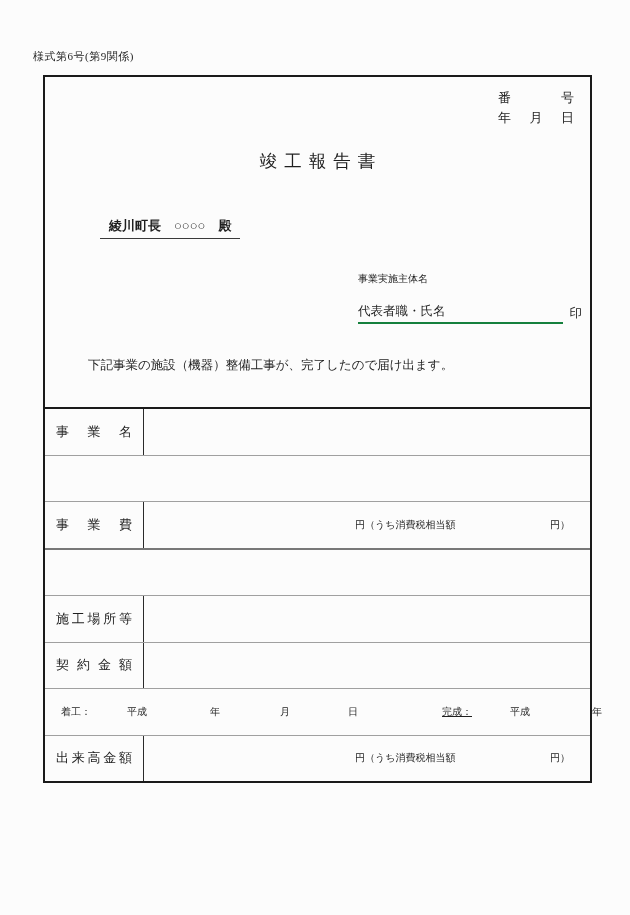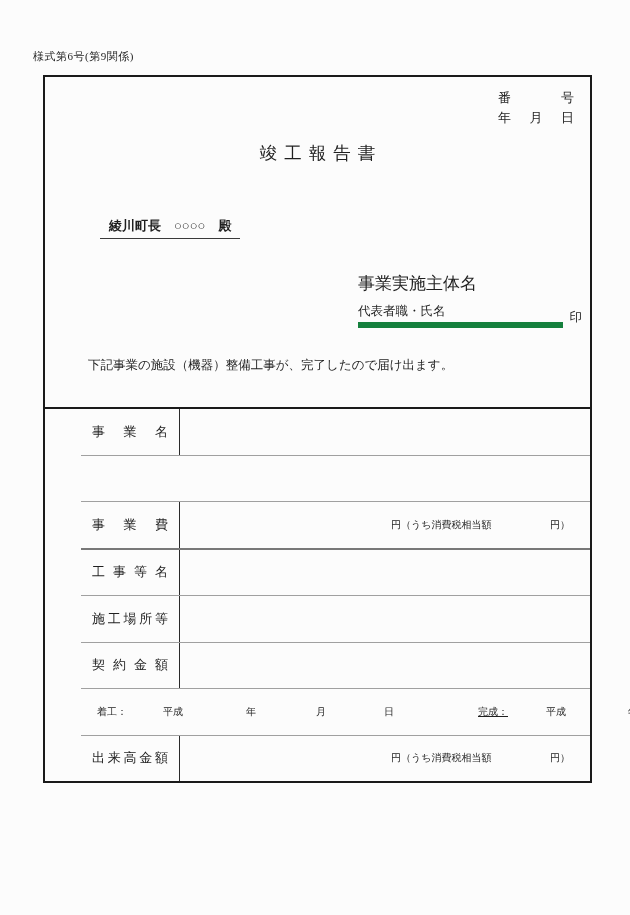--- a/index.html
+++ b/index.html
@@ -31,55 +31,54 @@
     flex:none;
   }
   .number-line,.date-line{
     position:absolute;right:16px;width:76px;
     display:flex;justify-content:space-between;
     font-size:13px;
   }
   .number-line{top:12px;}
   .date-line{top:32px;}
   .doc-title{
-    position:absolute;top:64px;left:0;width:100%;
+    position:absolute;top:72px;left:0;width:100%;
     text-align:center;
     font-size:17.5px;letter-spacing:7px;text-indent:7px;
   }
   .addressee{
     position:absolute;top:140px;left:55px;
     font-size:13px;
     padding:0 9px 3px 9px;
     border-bottom:1px solid #3a3a3a;
     font-weight:bold;
   }
   .entity-label{
     position:absolute;top:195px;left:313px;
-    font-size:17px;
+    font-size:10px;
   }
   .rep-line{
     position:absolute;top:226px;left:313px;right:8px;
     display:flex;align-items:flex-end;
     font-size:12.5px;
   }
   .rep-label{
-    flex:1;border-bottom:6px solid #15803d;
+    flex:1;border-bottom:2px solid #15803d;
     padding-bottom:2px;
   }
   .seal{margin-left:7px;padding-bottom:2px;}
   .declaration{
     position:absolute;top:280px;left:43px;
     font-size:12.5px;
   }
   
   .grid{flex:1;display:flex;flex-direction:column;}
   .row{
     flex:1;display:flex;box-sizing:border-box;
     border-bottom:1px solid #a0a0a0;
-    margin-left:36px;
   }
   .row:last-child{border-bottom:none;}
   .row.thick-sep{border-bottom:2px solid #787878;}
   .label-cell{
     width:99px;box-sizing:border-box;flex:none;
     border-right:1px solid #2a2a2a;
     display:flex;align-items:center;
     padding:0 11px;
   }
   .label-cell span{
@@ -155,23 +154,20 @@
       <div class="label-cell">
           <span>事業費</span>
         </div>
       <div class="content-cell">
         <span class="yen-prefix">円（うち消費税相当額</span>
         <span class="yen-suffix">円）</span>
       </div>
     </div>
 
     <div class="row">
-      <div class="label-cell">
-          <span>工事等名</span>
-        </div>
       <div class="content-cell"></div>
     </div>
 
     <div class="row">
       <div class="label-cell">
           <span>施工場所等</span>
         </div>
       <div class="content-cell"></div>
     </div>
 

